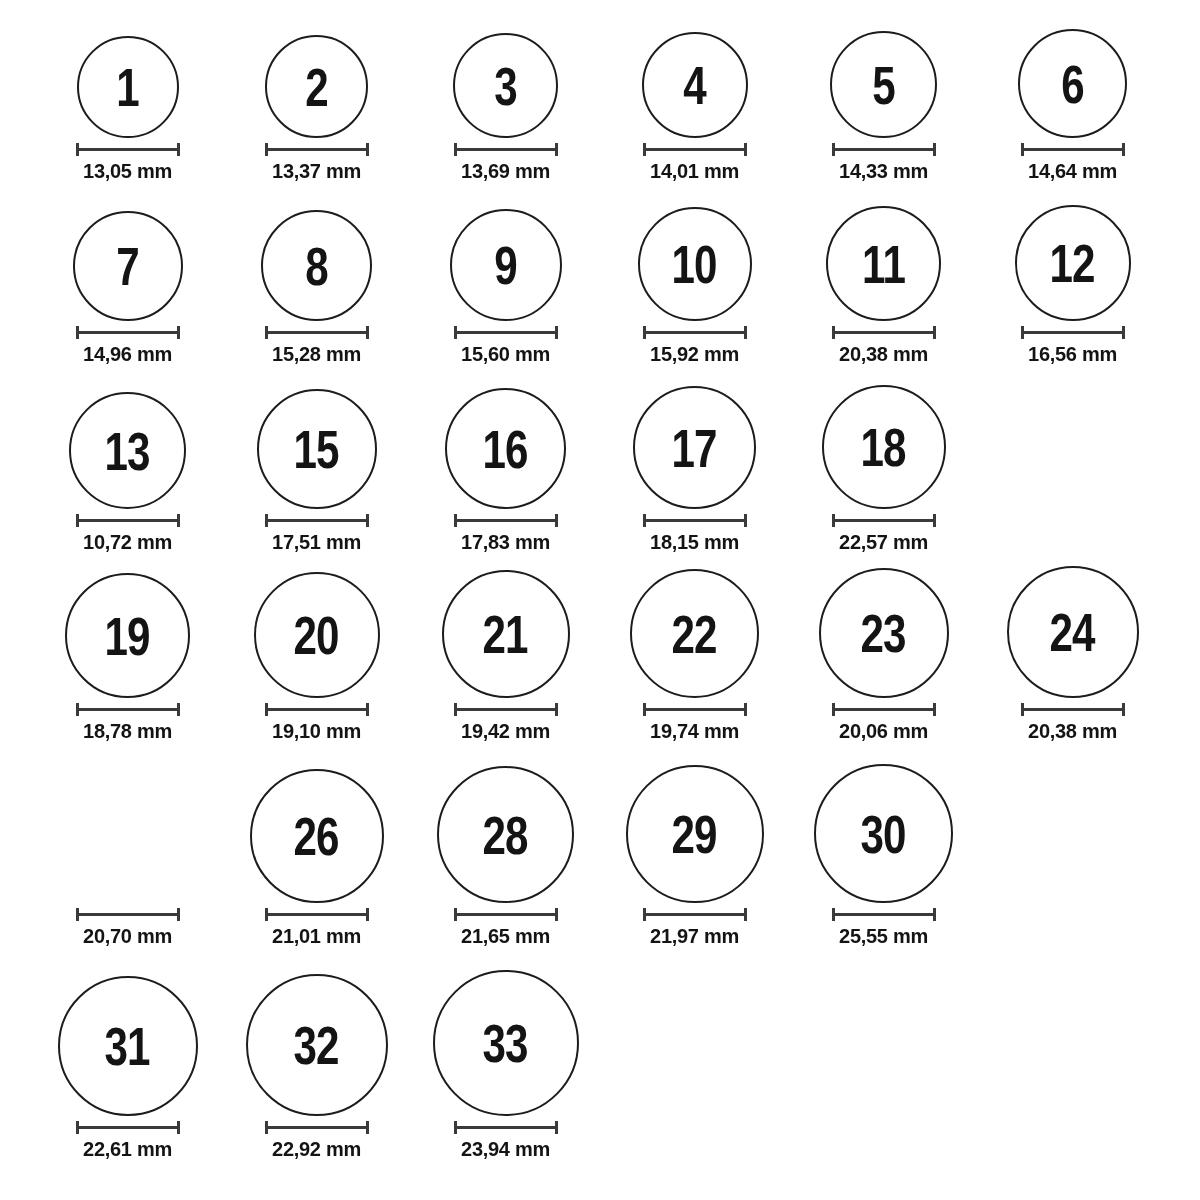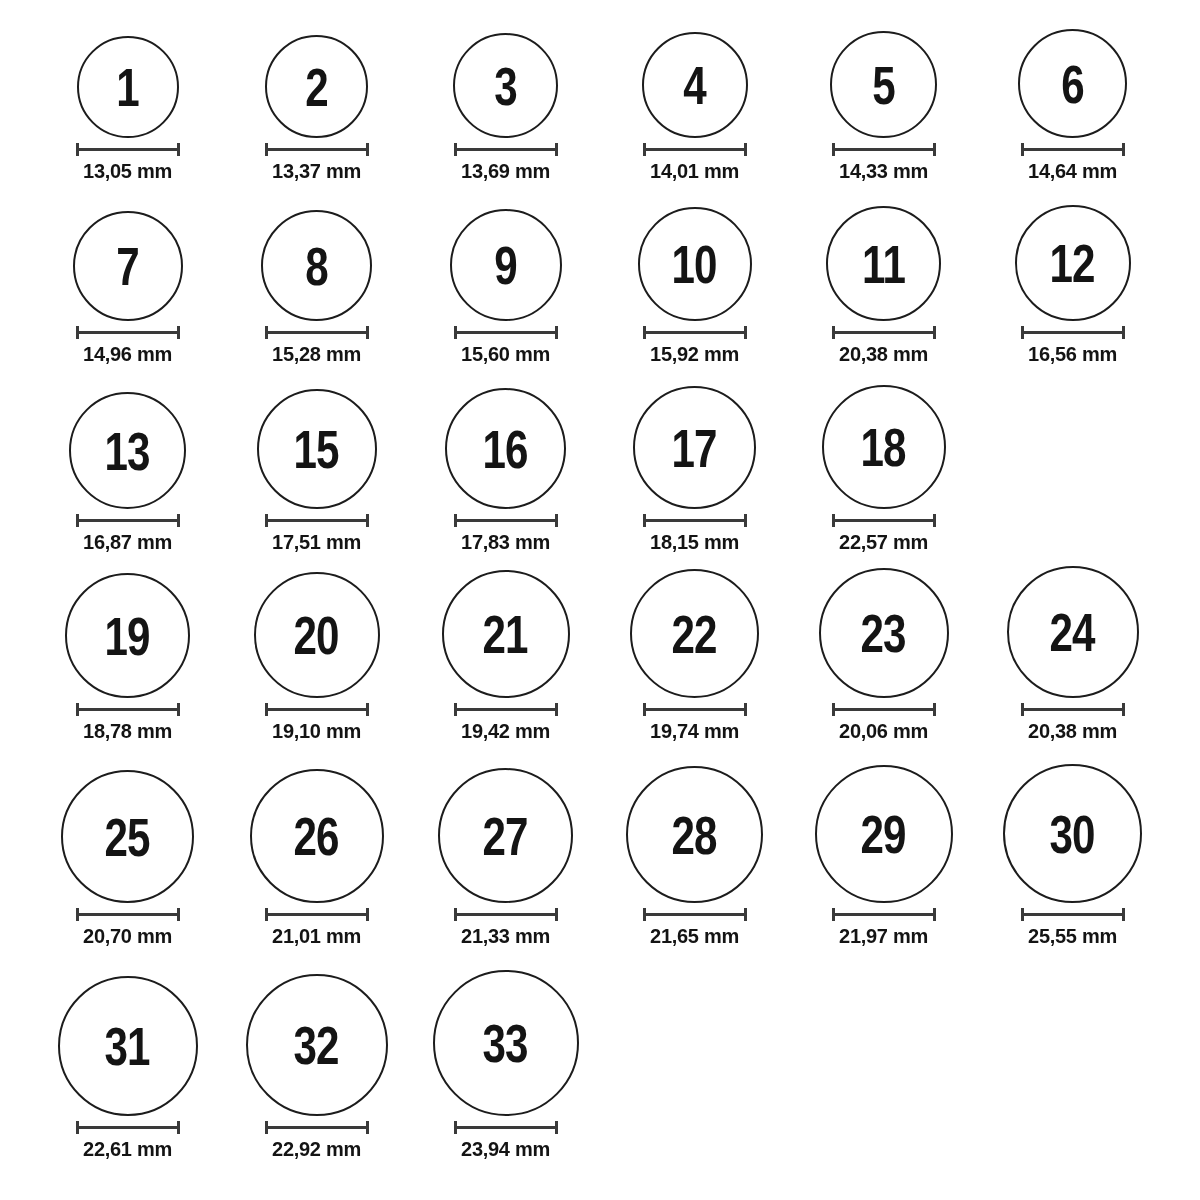--- a/index.html
+++ b/index.html
@@ -195,21 +195,21 @@
   </div>
     </div>
     <div class="row">
       <div class="cell">
     <div class="circle" style="width: 117px; height: 117px;">
       <span class="num">13</span>
     </div>
     <div class="measure">
       <div class="bar"></div>
     </div>
-    <div class="label">16,87 mm</div>
+    <div class="label">10,72 mm</div>
   </div>
       <div class="cell">
     <div class="circle" style="width: 120px; height: 120px;">
       <span class="num">15</span>
     </div>
     <div class="measure">
       <div class="bar"></div>
     </div>
     <div class="label">17,51 mm</div>
   </div>
@@ -292,47 +292,35 @@
       <span class="num">24</span>
     </div>
     <div class="measure">
       <div class="bar"></div>
     </div>
     <div class="label">20,38 mm</div>
   </div>
     </div>
     <div class="row">
       <div class="cell">
-    <div class="circle" style="width: 133px; height: 133px;">
-      <span class="num">25</span>
-    </div>
     <div class="measure">
       <div class="bar"></div>
     </div>
     <div class="label">20,70 mm</div>
   </div>
       <div class="cell">
     <div class="circle" style="width: 134px; height: 134px;">
       <span class="num">26</span>
     </div>
     <div class="measure">
       <div class="bar"></div>
     </div>
     <div class="label">21,01 mm</div>
   </div>
       <div class="cell">
-    <div class="circle" style="width: 135px; height: 135px;">
-      <span class="num">27</span>
-    </div>
-    <div class="measure">
-      <div class="bar"></div>
-    </div>
-    <div class="label">21,33 mm</div>
-  </div>
-      <div class="cell">
     <div class="circle" style="width: 137px; height: 137px;">
       <span class="num">28</span>
     </div>
     <div class="measure">
       <div class="bar"></div>
     </div>
     <div class="label">21,65 mm</div>
   </div>
       <div class="cell">
     <div class="circle" style="width: 138px; height: 138px;">

